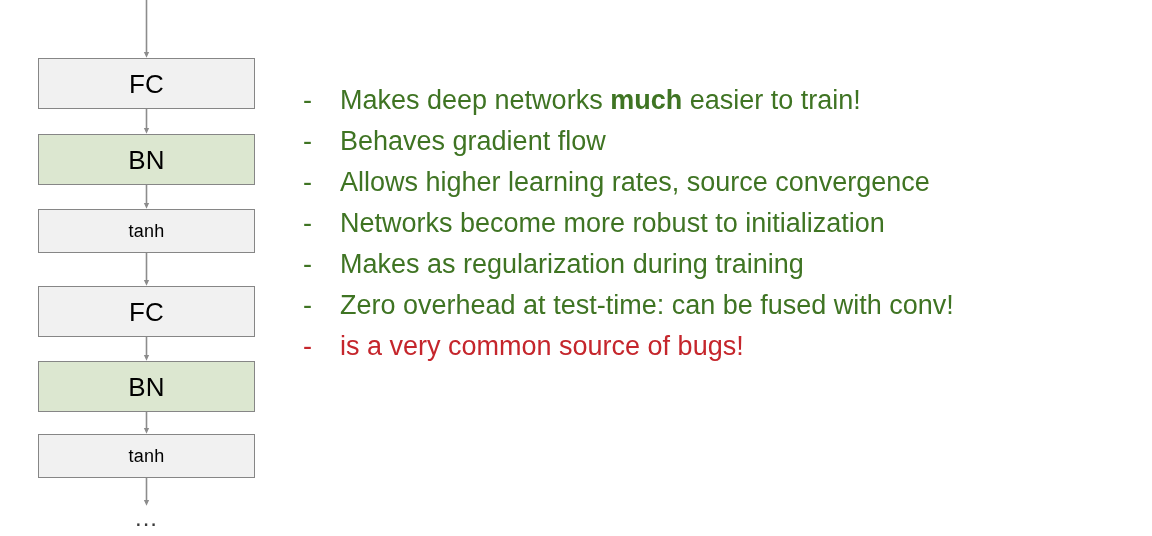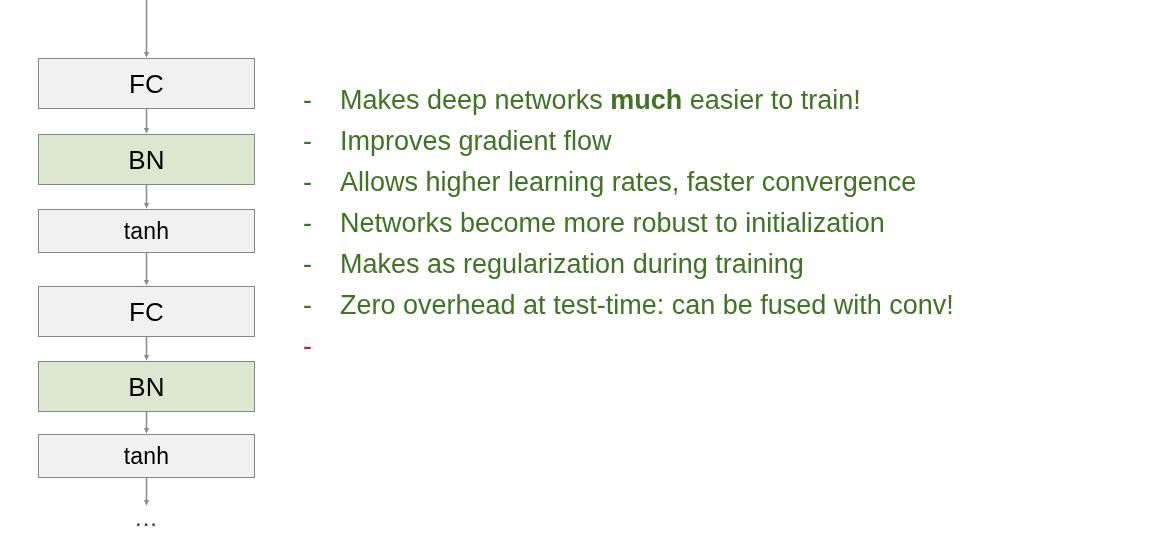--- a/index.html
+++ b/index.html
@@ -56,21 +56,21 @@
   #node-fc-2   { top: 286px; height: 51px; }
   #node-bn-2   { top: 361px; height: 51px; }
   #node-tanh-2 { top: 434px; height: 44px; }
 
   #node-fc-1   .node-label,
   #node-bn-1   .node-label,
   #node-fc-2   .node-label,
   #node-bn-2   .node-label { font-size: 26px; }
 
   #node-tanh-1 .node-label,
-  #node-tanh-2 .node-label { font-size: 23px; }
+  #node-tanh-2 .node-label { font-size: 18px; }
 
   
   #arrows {
     position: absolute;
     left: 0;
     top: 0;
     width: 290px;
     height: 536px;
     pointer-events: none;
   }
@@ -184,43 +184,44 @@
 
   <div id="bullets">
 
     <div class="bullet-row green-text">
       <span class="bullet-marker">-</span>
       <span class="bullet-text"><span>Makes deep networks </span><b class="emph">much</b><span> easier to train!</span></span>
     </div>
 
     <div class="bullet-row green-text">
       <span class="bullet-marker">-</span>
-      <span class="bullet-text">Improves gradient flow</span>
-    </div>
-
-    <div class="bullet-row green-text">
-      <span class="bullet-marker">-</span>
-      <span class="bullet-text">Allows higher learning rates, faster convergence</span>
+      <span class="bullet-text">Behaves gradient flow</span>
+    </div>
+
+    <div class="bullet-row green-text">
+      <span class="bullet-marker">-</span>
+      <span class="bullet-text">Allows higher learning rates, source convergence</span>
     </div>
 
     <div class="bullet-row green-text">
       <span class="bullet-marker">-</span>
       <span class="bullet-text">Networks become more robust to initialization</span>
     </div>
 
     <div class="bullet-row green-text">
       <span class="bullet-marker">-</span>
       <span class="bullet-text">Makes as regularization during training</span>
     </div>
 
     <div class="bullet-row green-text">
       <span class="bullet-marker">-</span>
       <span class="bullet-text">Zero overhead at test-time: can be fused with conv!</span>
     </div>
 
     <div class="bullet-row wrapped red-text">
       <span class="bullet-marker">-</span>
       <span class="bullet-text">
+          <span class="cont-line">is a very common source of bugs!</span>
         </span>
     </div>
 
   </div>
 </div>
 
 </body></html>

